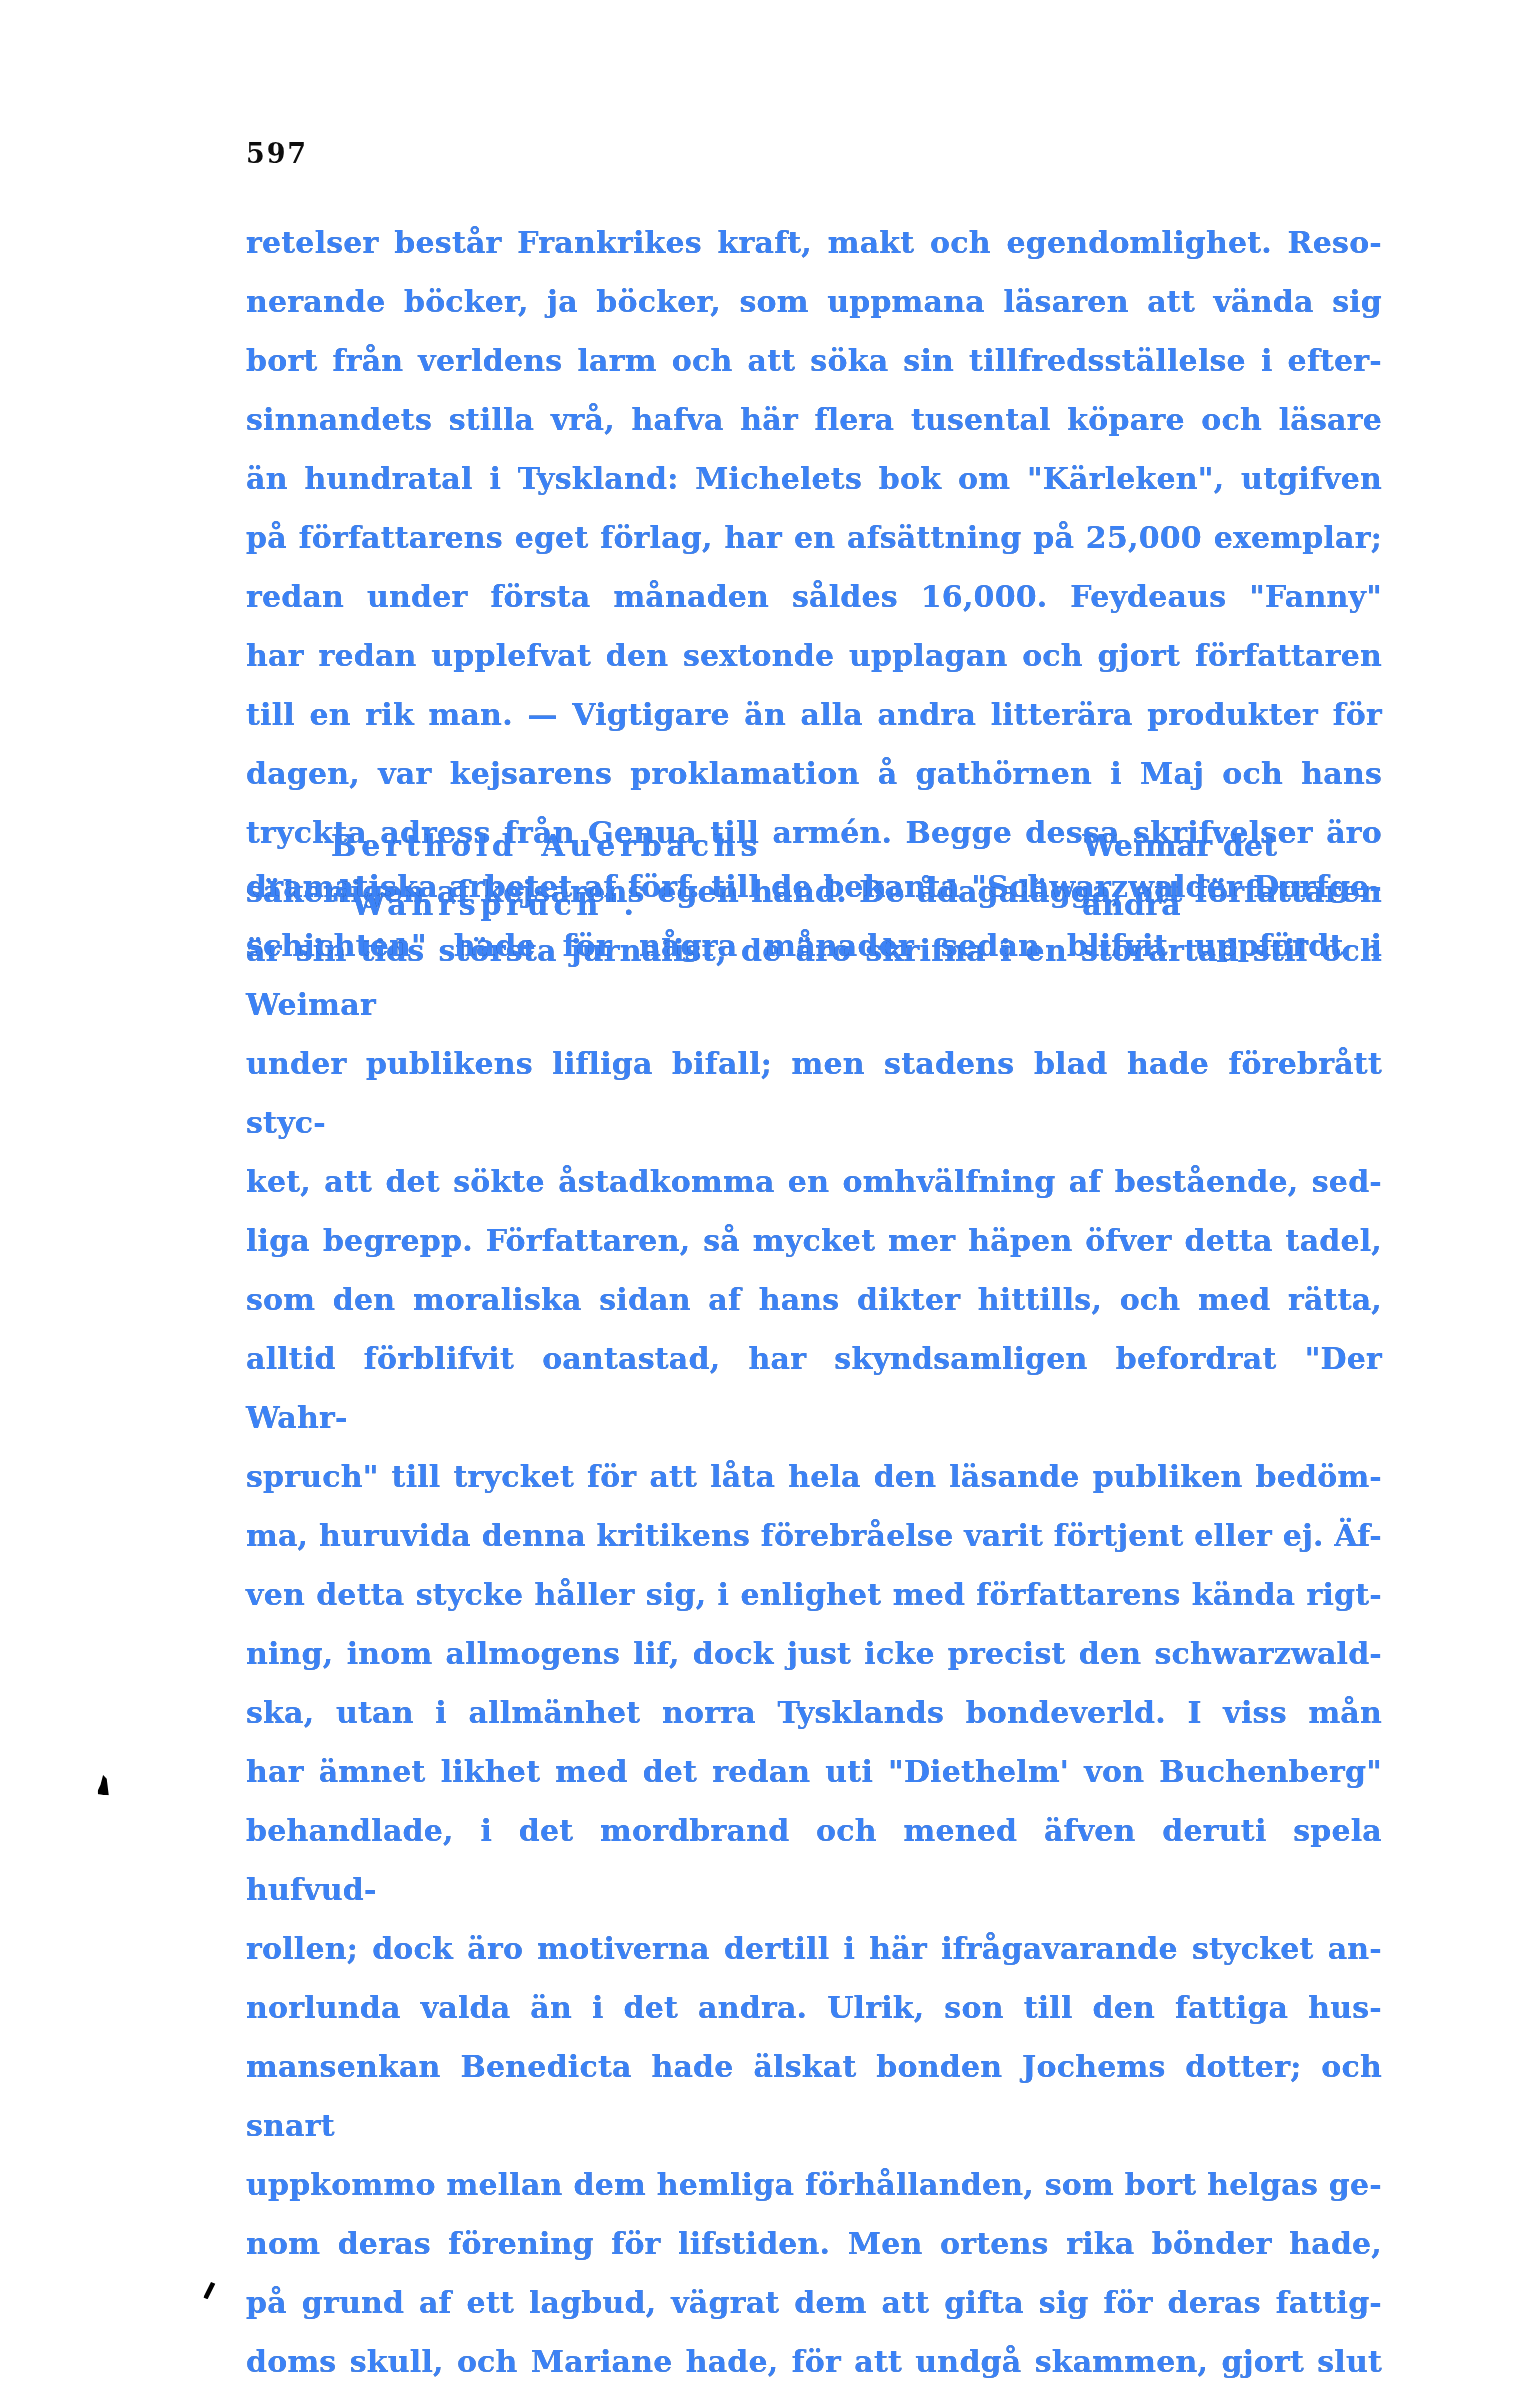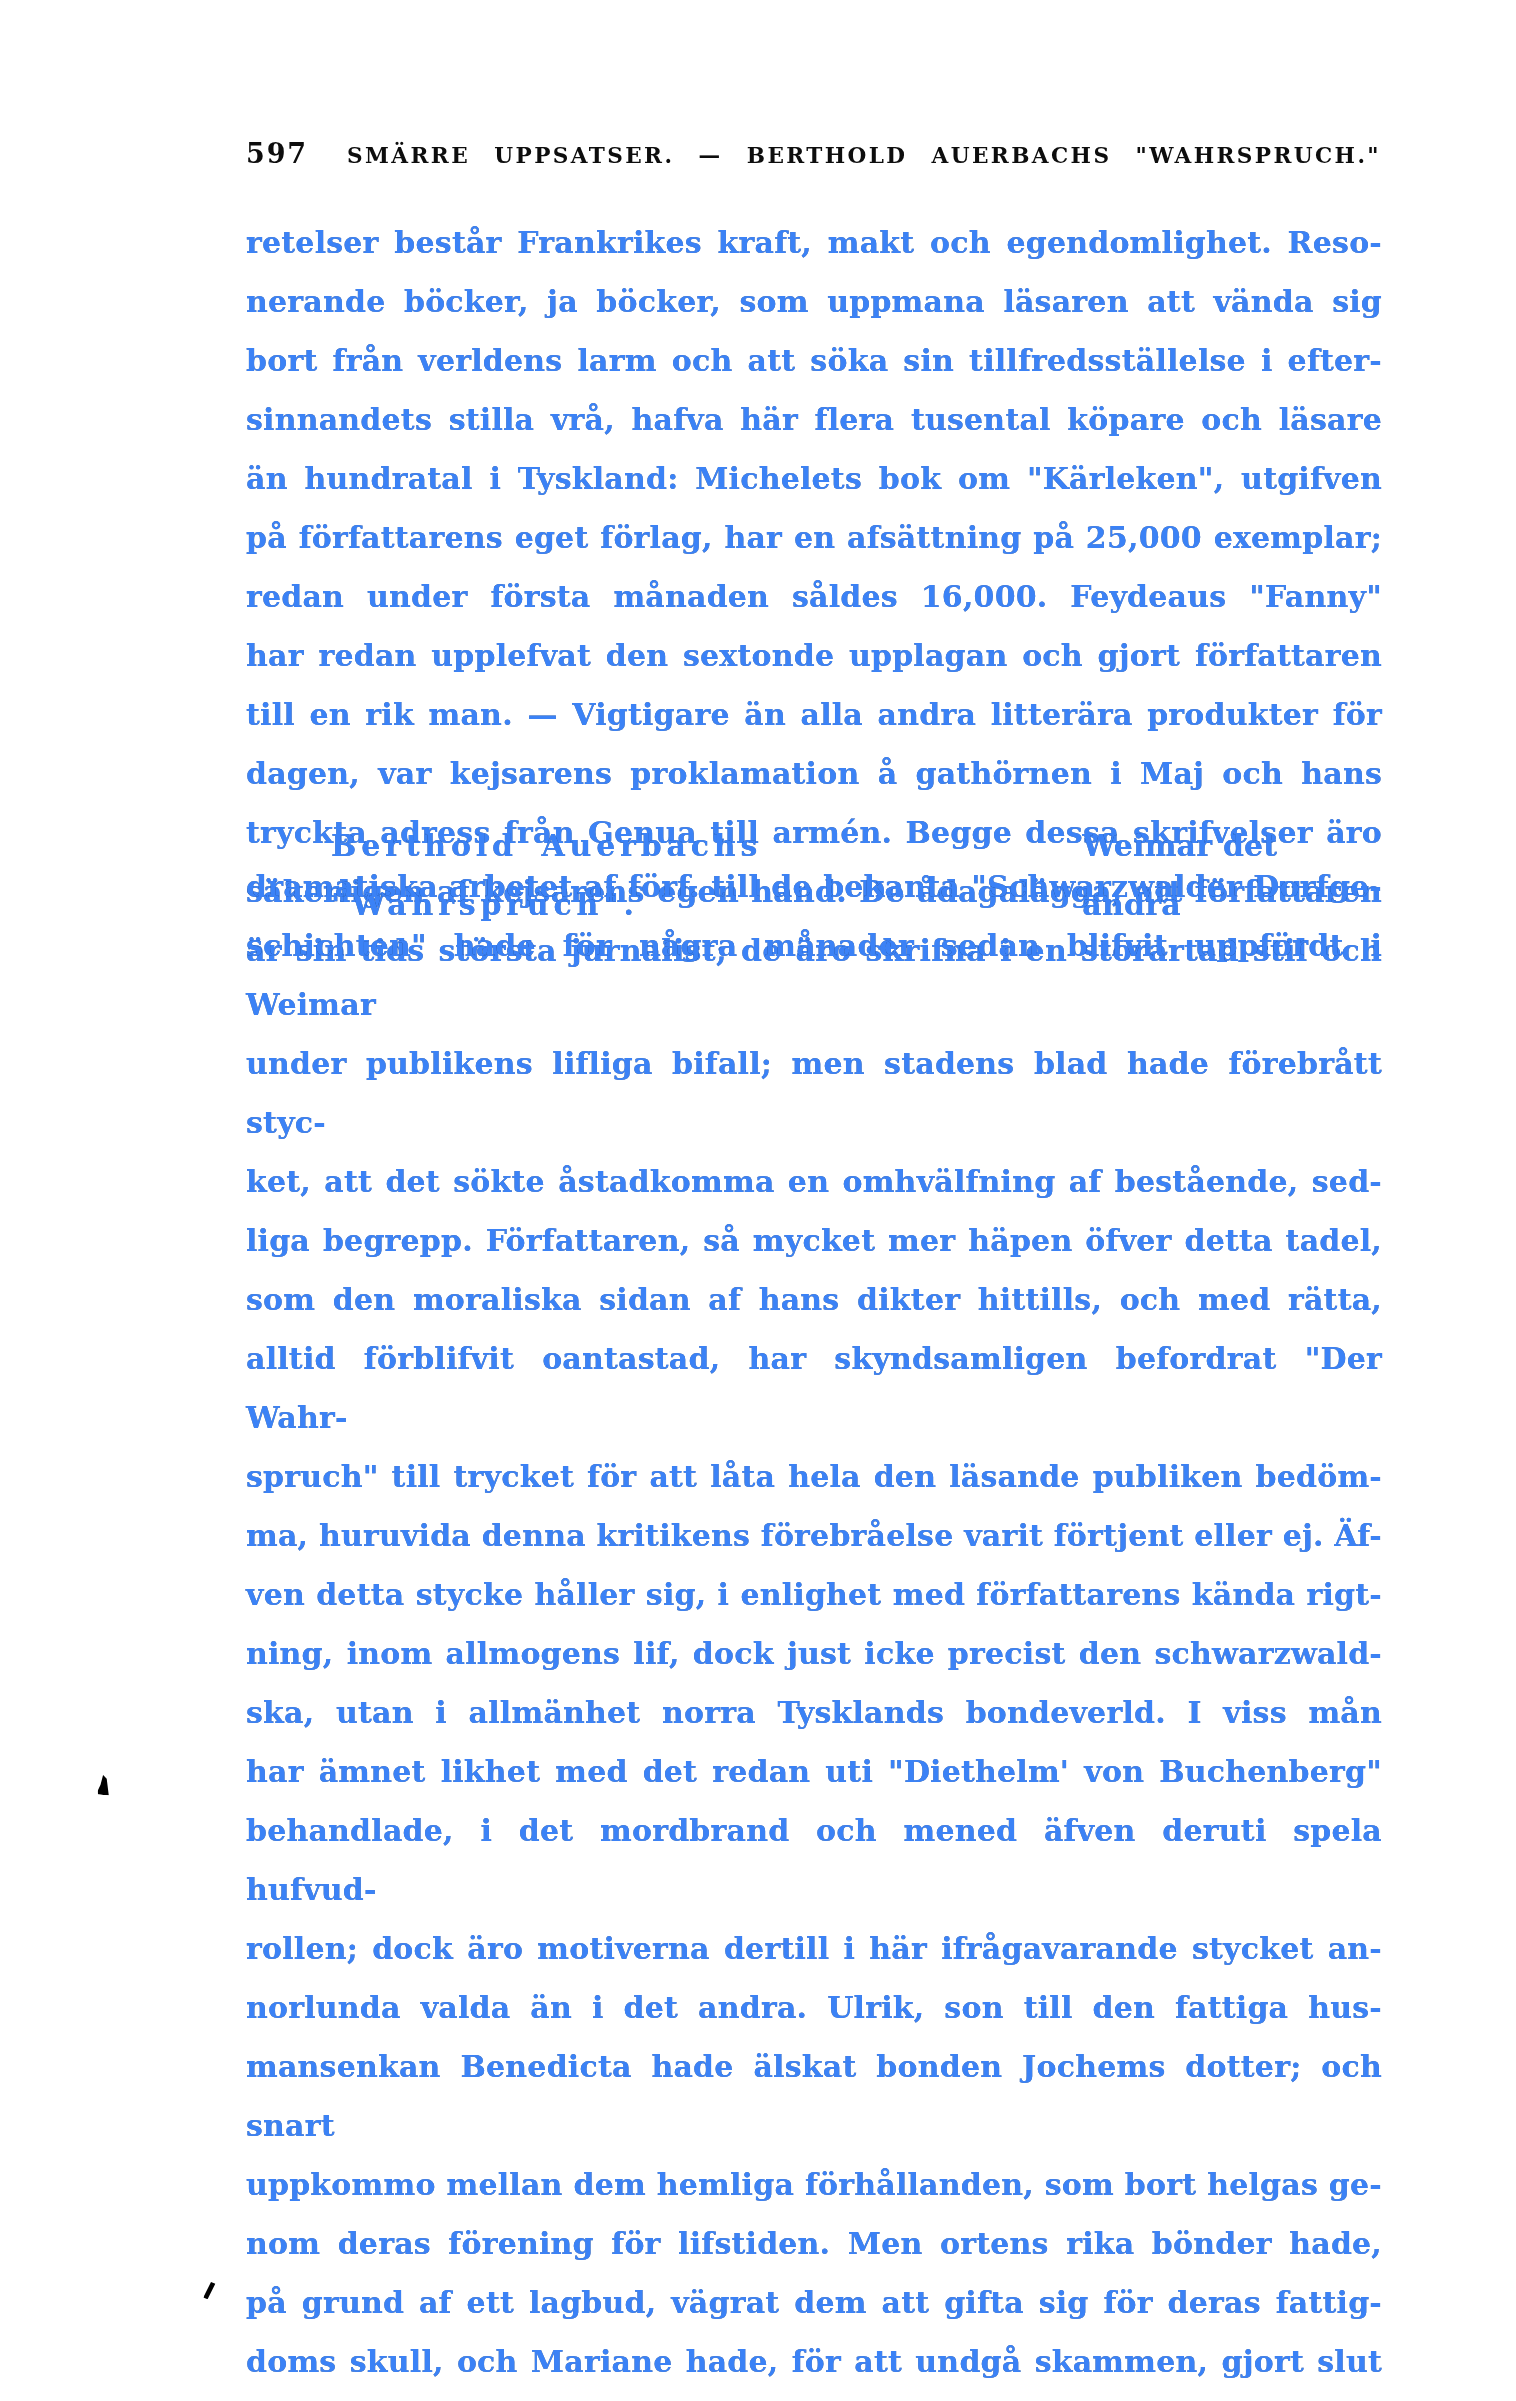--- a/index.html
+++ b/index.html
@@ -103,21 +103,20 @@
     transform: skewX(-14deg);
   }
 </style>
 </head>
 <body>
 
 <div class="page">
 
   <div class="running-header">
     <span class="page-number">597</span>
-    <span class="header-title">SMÄRRE UPPSATSER. — BERTHOLD AUERBACHS "WAHRSPRUCH."</span>
   </div>
 
   <div class="body-text" id="paragraph-1">
     <div class="justified-lines">retelser består Frankrikes kraft, makt och egendomlighet. Reso-
 nerande böcker, ja böcker, som uppmana läsaren att vända sig
 bort från verldens larm och att söka sin tillfredsställelse i efter-
 sinnandets stilla vrå, hafva här flera tusental köpare och läsare
 än hundratal i Tyskland: Michelets bok om "Kärleken", utgifven
 på författarens eget förlag, har en afsättning på 25,000 exemplar;
 redan under första månaden såldes 16,000. Feydeaus "Fanny"

